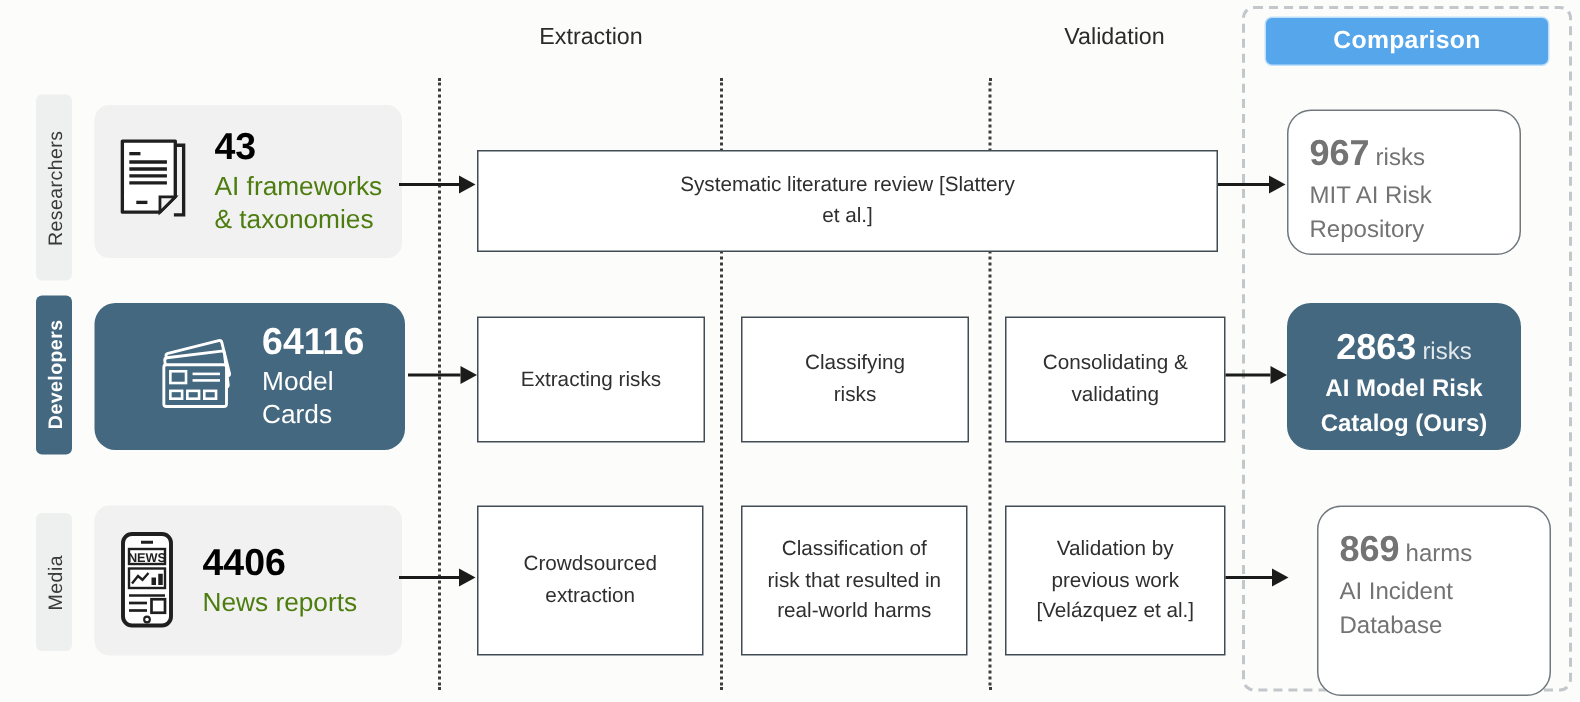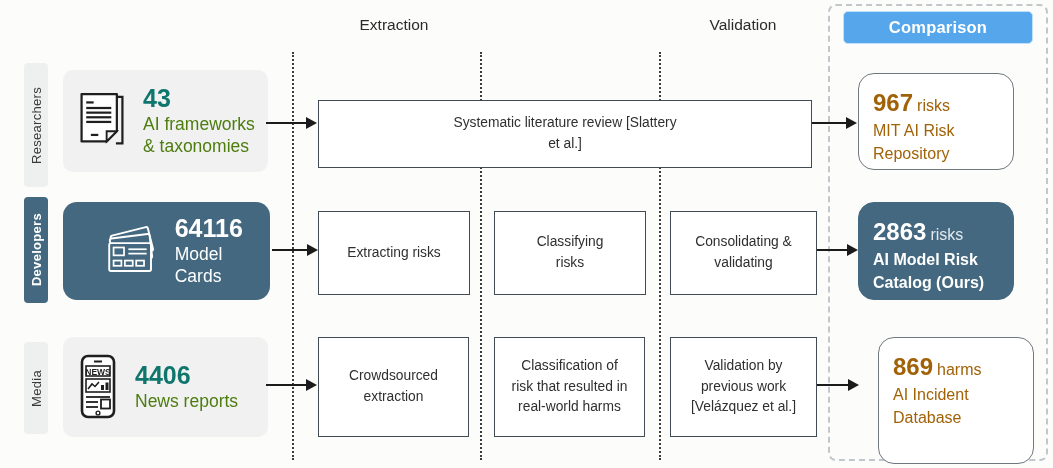--- a/index.html
+++ b/index.html
@@ -20,34 +20,34 @@
   .group-tab.light{background:#eef0f0;color:#3a3a3a;}
   .group-tab.dark{background:#43687f;color:#ffffff;font-weight:bold;}
   .group-tab .vtext{writing-mode:vertical-rl;transform:rotate(180deg);
     font-size:13px;letter-spacing:0.3px;white-space:nowrap;}
 
   
   .src-card{position:absolute;left:63px;display:flex;align-items:center;
     gap:15px;padding-left:13px;box-sizing:border-box;z-index:1;}
   .src-card.light{background:#f0f1f0;border-radius:10px;}
   .src-card.dark{background:#43687f;border-radius:14px;}
-  .src-count{font-size:25px;font-weight:bold;color:#0f766e;line-height:1.15;}
+  .src-count{font-size:25px;font-weight:bold;color:#000000;line-height:1.15;}
   .src-label{font-size:17.5px;color:#4d7c0f;line-height:1.3;white-space:pre-line;}
   .src-card.dark .src-count,.src-card.dark .src-label{color:#ffffff;}
 
   
   .step-box{position:absolute;background:#ffffff;border:1.5px solid #414b54;
     display:flex;align-items:center;justify-content:center;text-align:center;
     font-size:13.8px;color:#2f2f2f;line-height:1.5;white-space:pre-line;
     box-sizing:border-box;z-index:1;}
 
   
   .comp-box{position:absolute;left:858px;width:156px;border-radius:16px;
     box-sizing:border-box;padding:12px 14px;z-index:1;line-height:1.42;}
-  .comp-box.light{background:#ffffff;border:1.6px solid #70787e;color:#a16207;}
+  .comp-box.light{background:#ffffff;border:1.6px solid #70787e;color:#737373;}
   .comp-box.dark{background:#43687f;border:1.6px solid #43687f;color:#ffffff;}
   .comp-count{font-size:24px;font-weight:bold;}
   .comp-unit{font-size:16px;margin-left:4px;}
   .comp-box.dark .comp-unit{color:rgba(255,255,255,0.85);}
   .comp-name{font-size:16px;white-space:pre-line;}
   .comp-box.dark .comp-name{font-weight:bold;}
 
   
   .comparison-panel{position:absolute;left:828px;top:4px;width:220px;height:457px;
     border:2px dashed #c2c7cb;border-radius:8px;box-sizing:border-box;z-index:0;}
@@ -141,21 +141,21 @@
   <div class="arrow" style="left:272px;top:249px;width:35px;"></div>
 
   <div class="step-box" style="left:318px;top:211px;width:152px;height:84px;">Extracting risks</div>
   <div class="step-box" style="left:494px;top:211px;width:152px;height:84px;">Classifying
 risks</div>
   <div class="step-box" style="left:670px;top:211px;width:147px;height:84px;">Consolidating &amp;
 validating</div>
 
   <div class="arrow" style="left:817px;top:249px;width:30px;"></div>
 
-  <div class="comp-box dark" style="top:202px;height:98px;">
+  <div class="comp-box dark" style="top:202px;height:98px;text-align:center;">
     <div><span class="comp-count">2863</span><span class="comp-unit">risks</span></div>
     <div class="comp-name">AI Model Risk
 Catalog (Ours)</div>
   </div>
 
   <div class="group-tab light" style="top:342px;height:92px;">
     <span class="vtext">Media</span>
   </div>
 
   <div class="src-card light" style="top:337px;width:205px;height:100px;">

